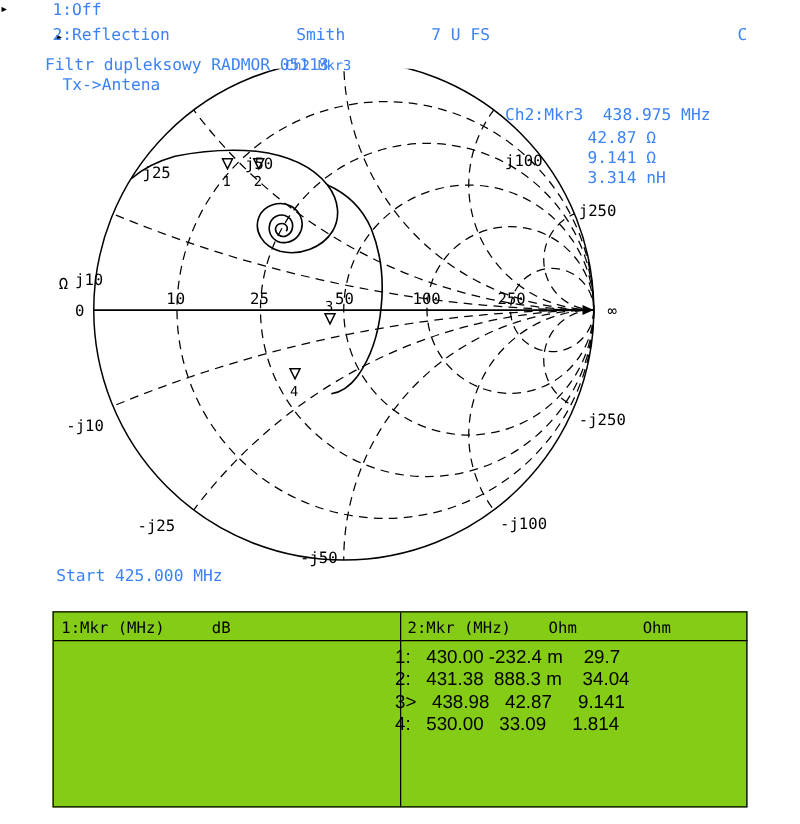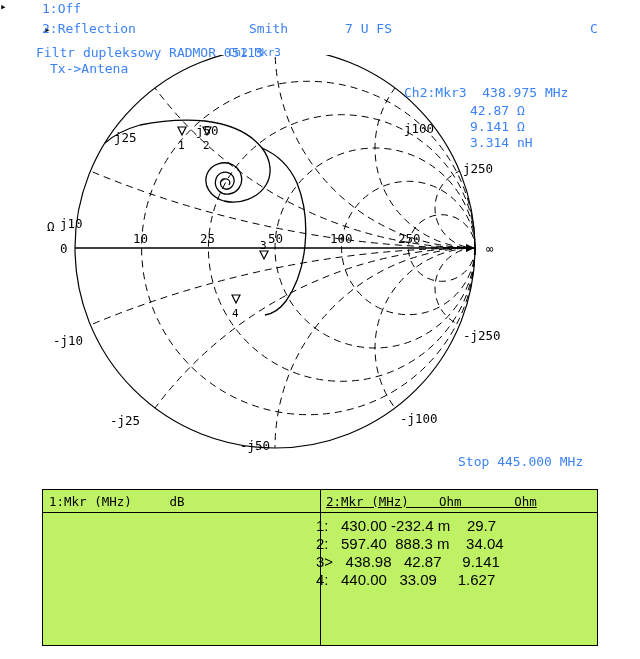--- a/index.html
+++ b/index.html
@@ -29,21 +29,21 @@
     font-size: 13px;
     line-height: 14px;
     color: #3b82f6;
   }
   .small {
     font-size: 11px;
   }
   
   #hdr1 { left: 42px; top: 2px; }
   #hdr2 { left: 42px; top: 22px; }
-  #fmt  { left: 237px; top: 22px; margin-left: 12px; }
+  #fmt  { left: 237px; top: 22px; }
   #scale{ left: 345px; top: 22px; }
   #cchar{ left: 590px; top: 22px; }
   .arrow-mark {
     position: absolute;
     font-size: 11px;
     font-family: "DejaVu Sans Mono", monospace;
   }
   #ar2 { left: 44px; top: 23px; }
 
   #title1 { left: 36px; top: 46px; text-align: center; }
@@ -65,21 +65,21 @@
 
   
   #startlbl { left: 45px; top: 455px; }
   #stoplbl  { left: 458px; top: 455px; }
 
   
   .tablebox {
     position: absolute;
     border: 1px solid #000;
     box-sizing: border-box;
-    background: #bef264;
+    background: #84cc16;
   }
   #tbl {
     left: 42px;
     top: 489px;
     width: 556px;
     height: 157px;
   }
   .vdiv {
     position: absolute;
     left: 277px;
@@ -104,21 +104,21 @@
     height: 1px;
     background: #000;
   }
   .cellhdr {
     position: absolute;
     font-size: 12.5px;
     white-space: pre;
     font-family: "DejaVu Sans Mono", monospace;
   }
   #hL { left: 6px; top: 4px; }
-  #hR { left: 283px; top: 4px; text-decoration: underline; }
+  #hR { left: 283px; top: 4px; }
   .row {
     position: absolute;
     font-size: 15px;
     white-space: pre;
     font-family: Liberation Sans, sans-serif;
     left: 273px;
   }
   #r0 { top: 27px; }
   #r1 { top: 45px; }
   #r2 { top: 63px; text-align: center; }
@@ -237,29 +237,29 @@
       <text x="463" y="118">j250</text>
 
       <text x="53" y="290">-j10</text>
       <text x="110" y="370">-j25</text>
       <text x="240" y="395">-j50</text>
       <text x="400" y="368">-j100</text>
       <text x="463" y="285">-j250</text>
     </g>
   </svg>
 
-  <div class="txt" id="stoplbl">Stop 445.000 MHz</div>
+  <div class="txt" id="startlbl">Start 425.000 MHz</div>
 
   <div class="tablebox" id="tbl">
     <div class="vdiv"></div>
     <div class="hdivL"></div>
     <div class="hdivR"></div>
 
     <div class="cellhdr" id="hL">1:Mkr (MHz)     dB</div>
     <div class="cellhdr" id="hR">2:Mkr (MHz)    Ohm       Ohm</div>
 
     <div class="row" id="r0">1:   430.00 -232.4 m    29.7</div>
-    <div class="row" id="r1">2:   597.40  888.3 m    34.04</div>
+    <div class="row" id="r1">2:   431.38  888.3 m    34.04</div>
     <div class="row" id="r2">3&gt;   438.98   42.87     9.141</div>
-    <div class="row" id="r3">4:   440.00   33.09     1.627</div>
+    <div class="row" id="r3">4:   530.00   33.09     1.814</div>
   </div>
 
 </div>
 
 </body></html>

